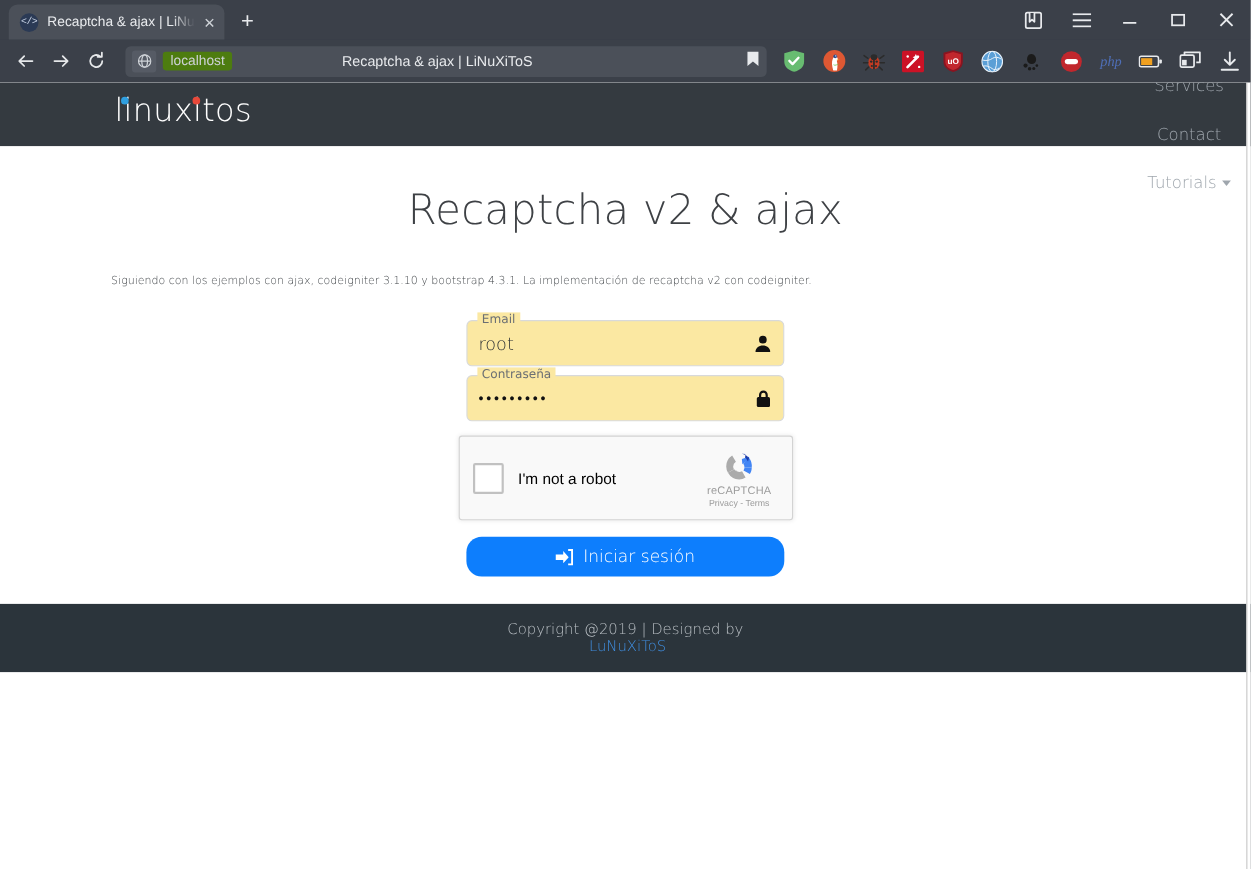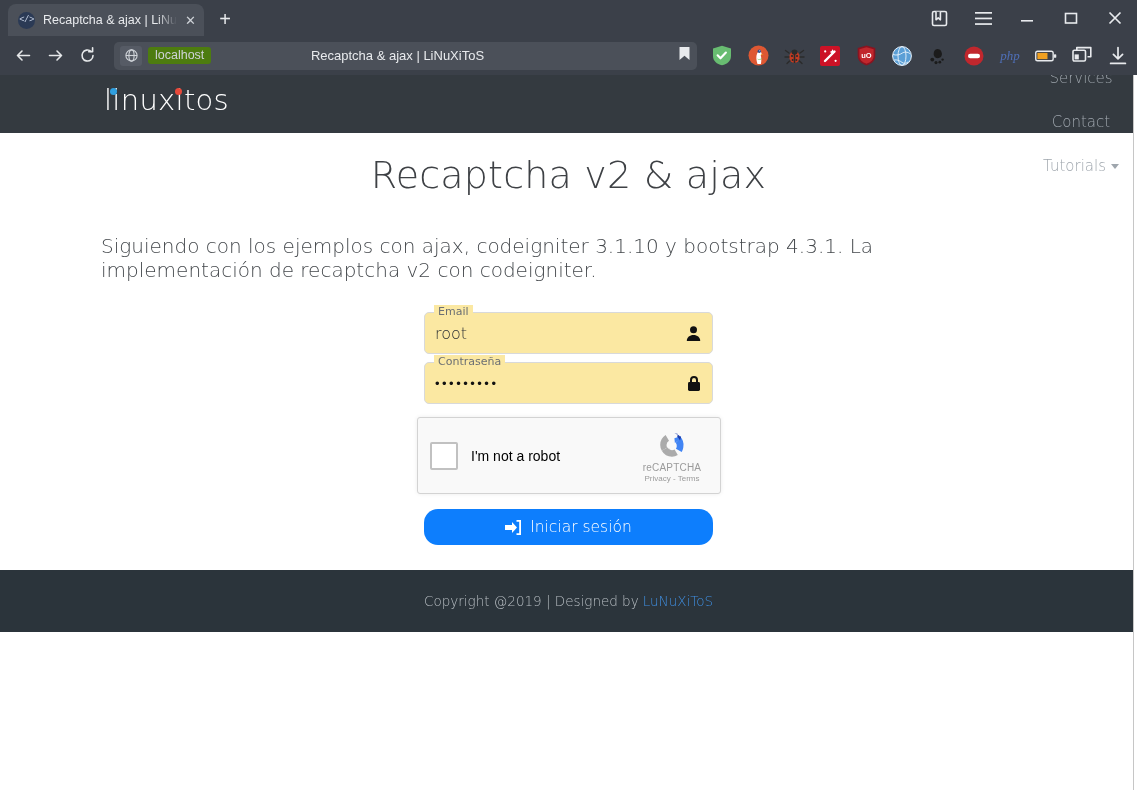--- a/index.html
+++ b/index.html
@@ -102,28 +102,28 @@
   .brand-vis { color:#fff; }
 
   .site-nav { margin-left: auto; display: flex; align-items: center; gap: 26px; flex-direction: column; }
   .nav-link { color: #9fa6ad; font-size: 15px; font-family: "DejaVu Sans", sans-serif; font-weight: 300; }
   .caret {
     display:inline-block; width:0; height:0; margin-left:5px; vertical-align: middle;
     border-left: 4.5px solid transparent; border-right: 4.5px solid transparent;
     border-top: 5px solid #9fa6ad;
   }
 
-  .page-main { background: #fff; padding-top: 20px; }
+  .page-main { background: #fff; padding-top: 36px; }
   .page-title {
     text-align: center; font-size: 38px; font-weight: 300; color: #3e4145;
     font-family: "DejaVu Sans", sans-serif; letter-spacing: 0.2px;
   }
   .page-desc {
     margin: 37px 0 0 0; text-align: left; padding: 0 101px;
-    font-size: 20px; color: #44484c; font-weight: 300;
+    font-size: 10px; color: #44484c; font-weight: 300;
     font-family: "DejaVu Sans", sans-serif;
   }
 
   .form-wrap { width: 289px; margin: 30px auto 0; }
 
   .field {
     position: relative; height: 42px; margin-bottom: 8px;
     background: #fbe8a2; border: 1px solid #d8d9da; border-radius: 5px;
     display: flex; align-items: center; padding: 0 10px;
   }
@@ -161,20 +161,21 @@
     border: none; border-radius: 14px; color: #fff;
     display: flex; align-items: center; justify-content: center; gap: 9px;
     font-size: 15.5px; font-weight: 300; font-family: "DejaVu Sans", sans-serif;
   }
 
   .site-footer {
     margin-top: 25px; height: 62px; background: #2b343b;
     display: flex; align-items: center; justify-content: center;
     color: #b6bcc1; font-size: 13.5px; font-weight: 300;
     font-family: "DejaVu Sans", sans-serif;
+    flex-direction: column;
   }
   .footer-link { color: #3f8ee0; margin-left: 4px; }
 </style>
 </head>
 <body>
 
 <div class="browser">
 
   <div class="tabstrip">
     <div class="tab">

